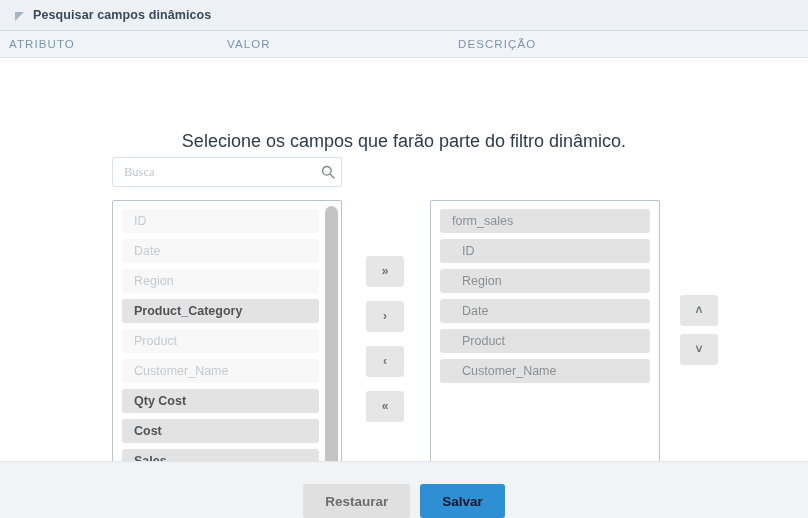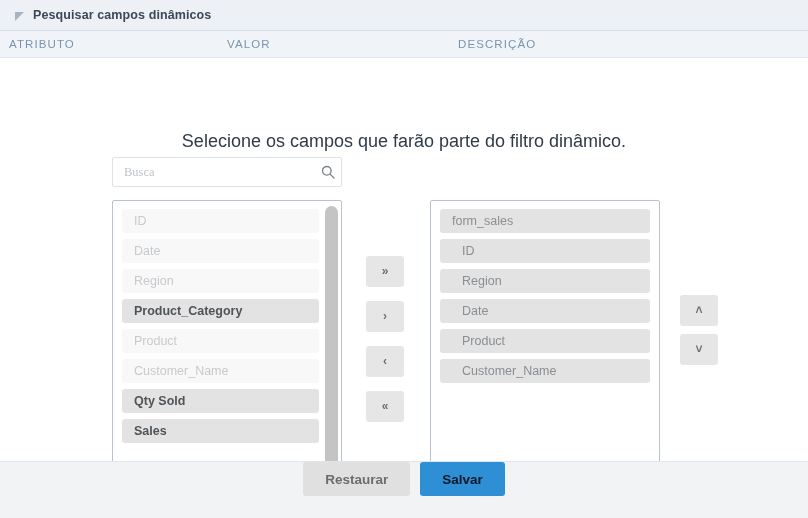--- a/index.html
+++ b/index.html
@@ -243,21 +243,21 @@
     flex-direction: column;
     gap: 8px;
   }
 
   
   .footer {
     flex: 0 0 56px;
     height: 56px;
     background: #f1f3f5;
     display: flex;
-    align-items: flex-start;
+    align-items: flex-end;
     justify-content: center;
     gap: 10px;
   }
   .btn {
     height: 34px;
     border: 0;
     border-radius: 3px;
     font-size: 13.5px;
     font-family: "Liberation Sans", sans-serif;
     font-weight: bold;
@@ -298,21 +298,22 @@
     </div>
 
     <div class="panel panel-left">
       <div class="list" id="available-list">
           <div class="list-item disabled">ID</div>
           <div class="list-item disabled">Date</div>
           <div class="list-item disabled">Region</div>
           <div class="list-item enabled">Product_Category</div>
           <div class="list-item disabled">Product</div>
           <div class="list-item disabled">Customer_Name</div>
-          <div class="list-item enabled">Qty Sold</div>
+          <div class="list-item enabled">Qty Cost</div>
+          <div class="list-item enabled">Cost</div>
           <div class="list-item enabled">Sales</div>
         </div>
       <div class="scrollbar">
         <div class="scroll-thumb"></div>
       </div>
     </div>
 
     <div class="transfer" id="transfer-buttons">
         <button class="sq-btn">
           <span class="glyph">»</span>

